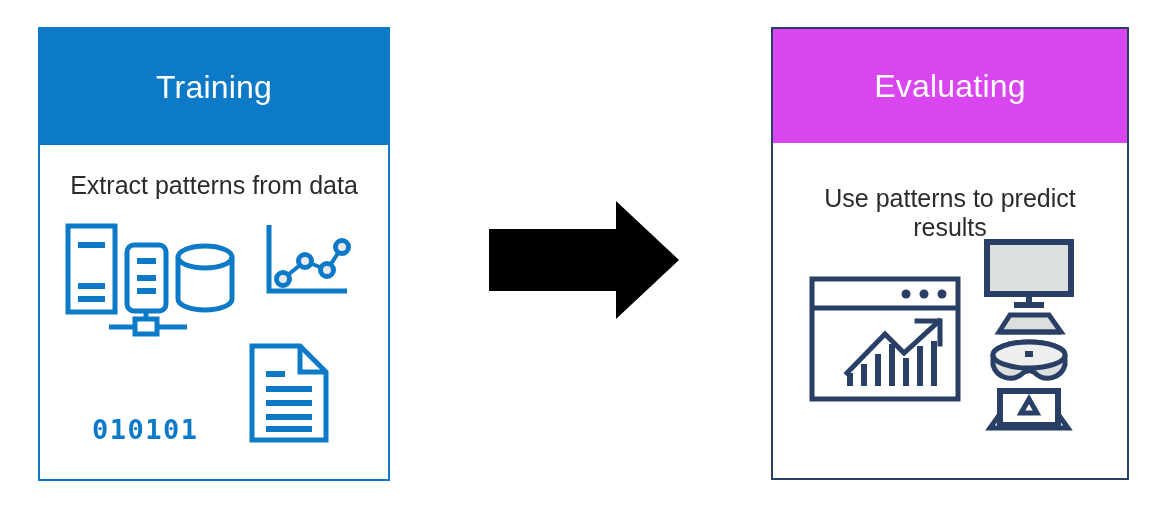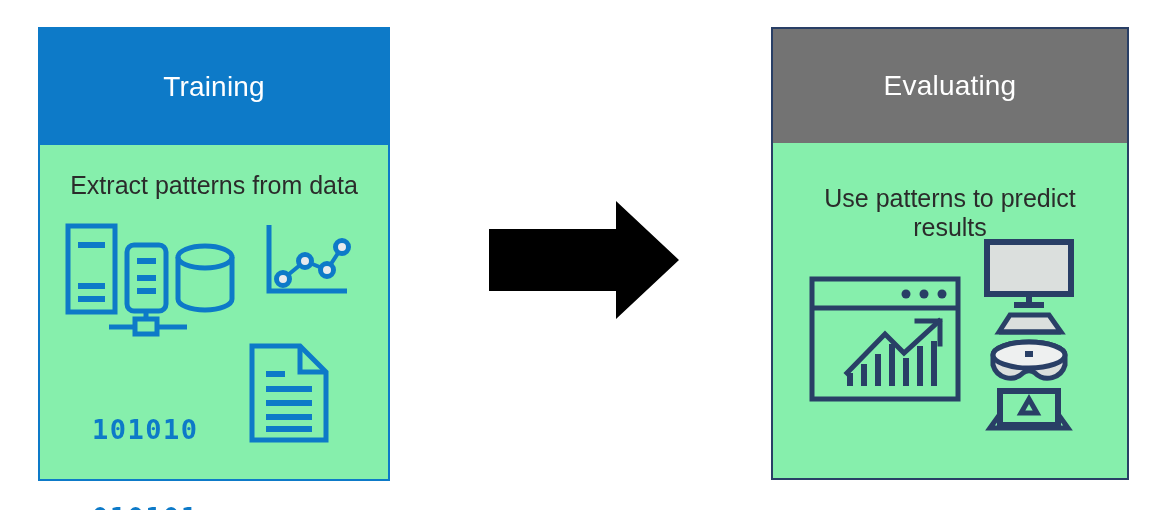--- a/index.html
+++ b/index.html
@@ -46,38 +46,38 @@
     height: 453px;
     border: 2px solid #293f66;
   }
 
   .panel-header {
     flex: 0 0 auto;
     display: flex;
     align-items: center;
     justify-content: center;
     color: #ffffff;
-    font-size: 28px;
+    font-size: 32px;
     font-weight: 400;
     letter-spacing: 0.2px;
     line-height: 1;
   }
   .panel-training .panel-header {
     background: #0d7ac8;
     height: 116px;
   }
   .panel-evaluating .panel-header {
-    background: #737373;
+    background: #d946ef;
     height: 114px;
   }
 
   .panel-body {
     flex: 1 1 auto;
     position: relative;
-    background: #86efac;
+    background: #ffffff;
   }
 
   .panel-caption {
     position: absolute;
     left: 0;
     right: 0;
     text-align: center;
     color: #2b2b2b;
     font-size: 25px;
     font-weight: 400;
@@ -170,21 +170,20 @@
             <polyline points="19,58 41,40 63,49 78,26" stroke-width="4"></polyline>
             <circle cx="19" cy="58" r="6.5" fill="#e8eaed"></circle>
             <circle cx="41" cy="40" r="6.5" fill="#e8eaed"></circle>
             <circle cx="63" cy="49" r="6.5" fill="#e8eaed"></circle>
             <circle cx="78" cy="26" r="6.5" fill="#e8eaed"></circle>
           </g>
         </svg>
       </div>
 
       <div class="icon-abs ic-binary binary-block">
-        <div>101010</div>
         <div>010101</div>
         
       </div>
 
       <div class="icon-abs ic-document">
         <svg width="86" height="102" viewBox="0 0 86 102" xmlns="http://www.w3.org/2000/svg">
           <g fill="none" stroke="#0d7ac8" stroke-width="5">
             <path d="M4 3 L52 3 L78 29 L78 97 L4 97 Z"></path>
             <polyline points="52,3 52,29 78,29"></polyline>
             <line x1="18" y1="31" x2="37" y2="31" stroke-width="6"></line>

